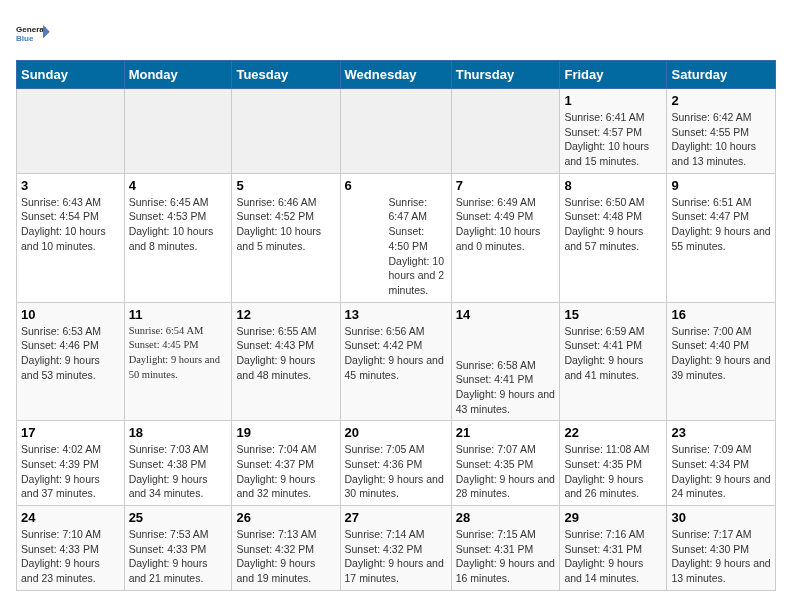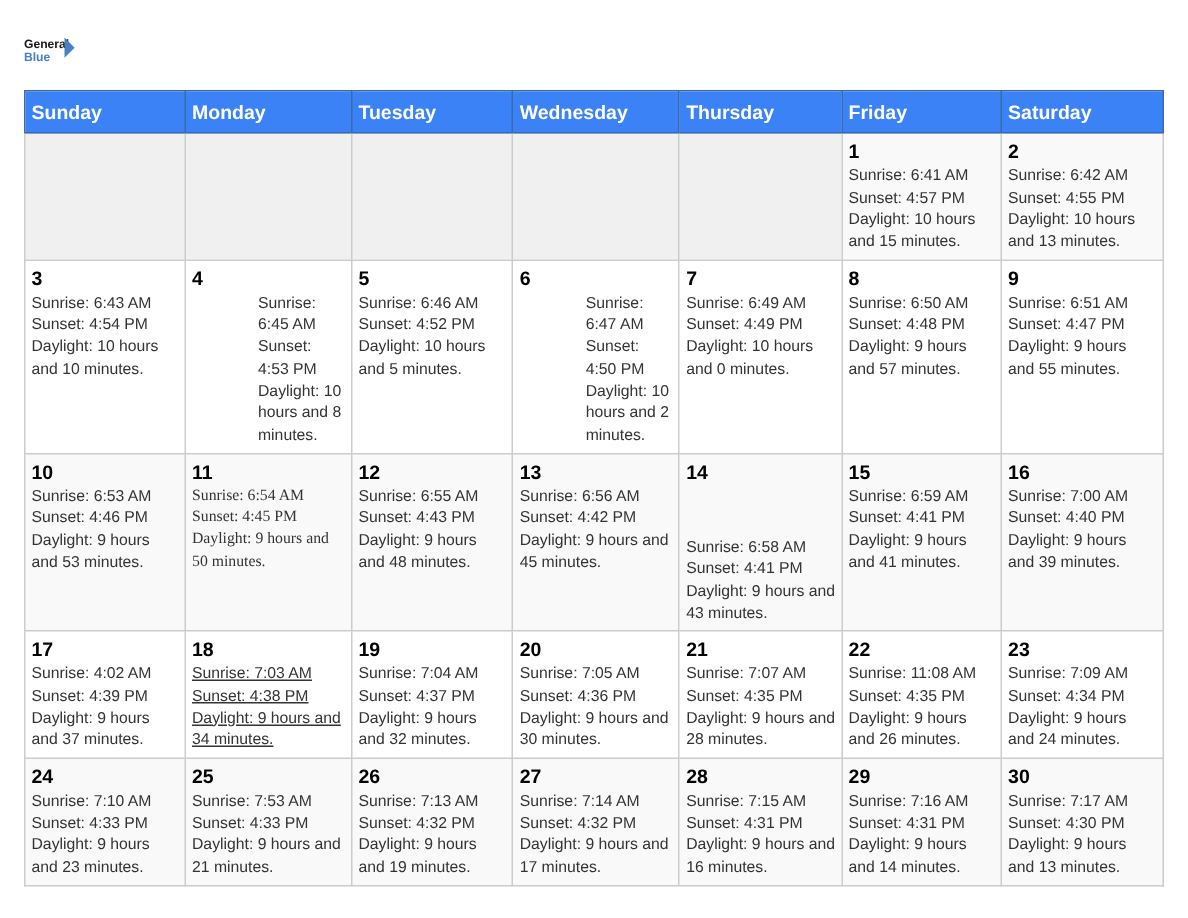--- a/index.html
+++ b/index.html
@@ -36,21 +36,21 @@
     .location {
       font-size: 16px;
       color: #555;
     }
     table {
       width: 100%;
       border-collapse: collapse;
       font-size: 11px;
     }
     thead tr {
-      background-color: #3b82f6;
+      background-color: #0369a1;
       color: white;
     }
     thead th {
       padding: 6px 4px;
       text-align: left;
       font-size: 13px;
       font-weight: bold;
       border: 1px solid #3a6aab;
     }
     tbody tr {
@@ -135,21 +135,21 @@
       </tr>
       <tr>
         <td>
           <span class="day-num">3</span>
           <div class="day-info" style="white-space: pre-line;">Sunrise: 6:43 AM
 Sunset: 4:54 PM
 Daylight: 10 hours and 10 minutes.</div>
         </td>
         <td>
           <span class="day-num">4</span>
-          <div class="day-info" style="white-space: pre-line; margin-left: 44px;">Sunrise: 6:45 AM
+          <div class="day-info" style="white-space: pre-line;">Sunrise: 6:45 AM
 Sunset: 4:53 PM
 Daylight: 10 hours and 8 minutes.</div>
         </td>
         <td>
           <span class="day-num">5</span>
           <div class="day-info" style="white-space: pre-line;">Sunrise: 6:46 AM
 Sunset: 4:52 PM
 Daylight: 10 hours and 5 minutes.</div>
         </td>
         <td>
@@ -223,21 +223,21 @@
       </tr>
       <tr>
         <td>
           <span class="day-num">17</span>
           <div class="day-info" style="white-space: pre-line;">Sunrise: 4:02 AM
 Sunset: 4:39 PM
 Daylight: 9 hours and 37 minutes.</div>
         </td>
         <td>
           <span class="day-num">18</span>
-          <div class="day-info" style="white-space: pre-line; text-decoration: underline;">Sunrise: 7:03 AM
+          <div class="day-info" style="white-space: pre-line;">Sunrise: 7:03 AM
 Sunset: 4:38 PM
 Daylight: 9 hours and 34 minutes.</div>
         </td>
         <td>
           <span class="day-num">19</span>
           <div class="day-info" style="white-space: pre-line;">Sunrise: 7:04 AM
 Sunset: 4:37 PM
 Daylight: 9 hours and 32 minutes.</div>
         </td>
         <td>

